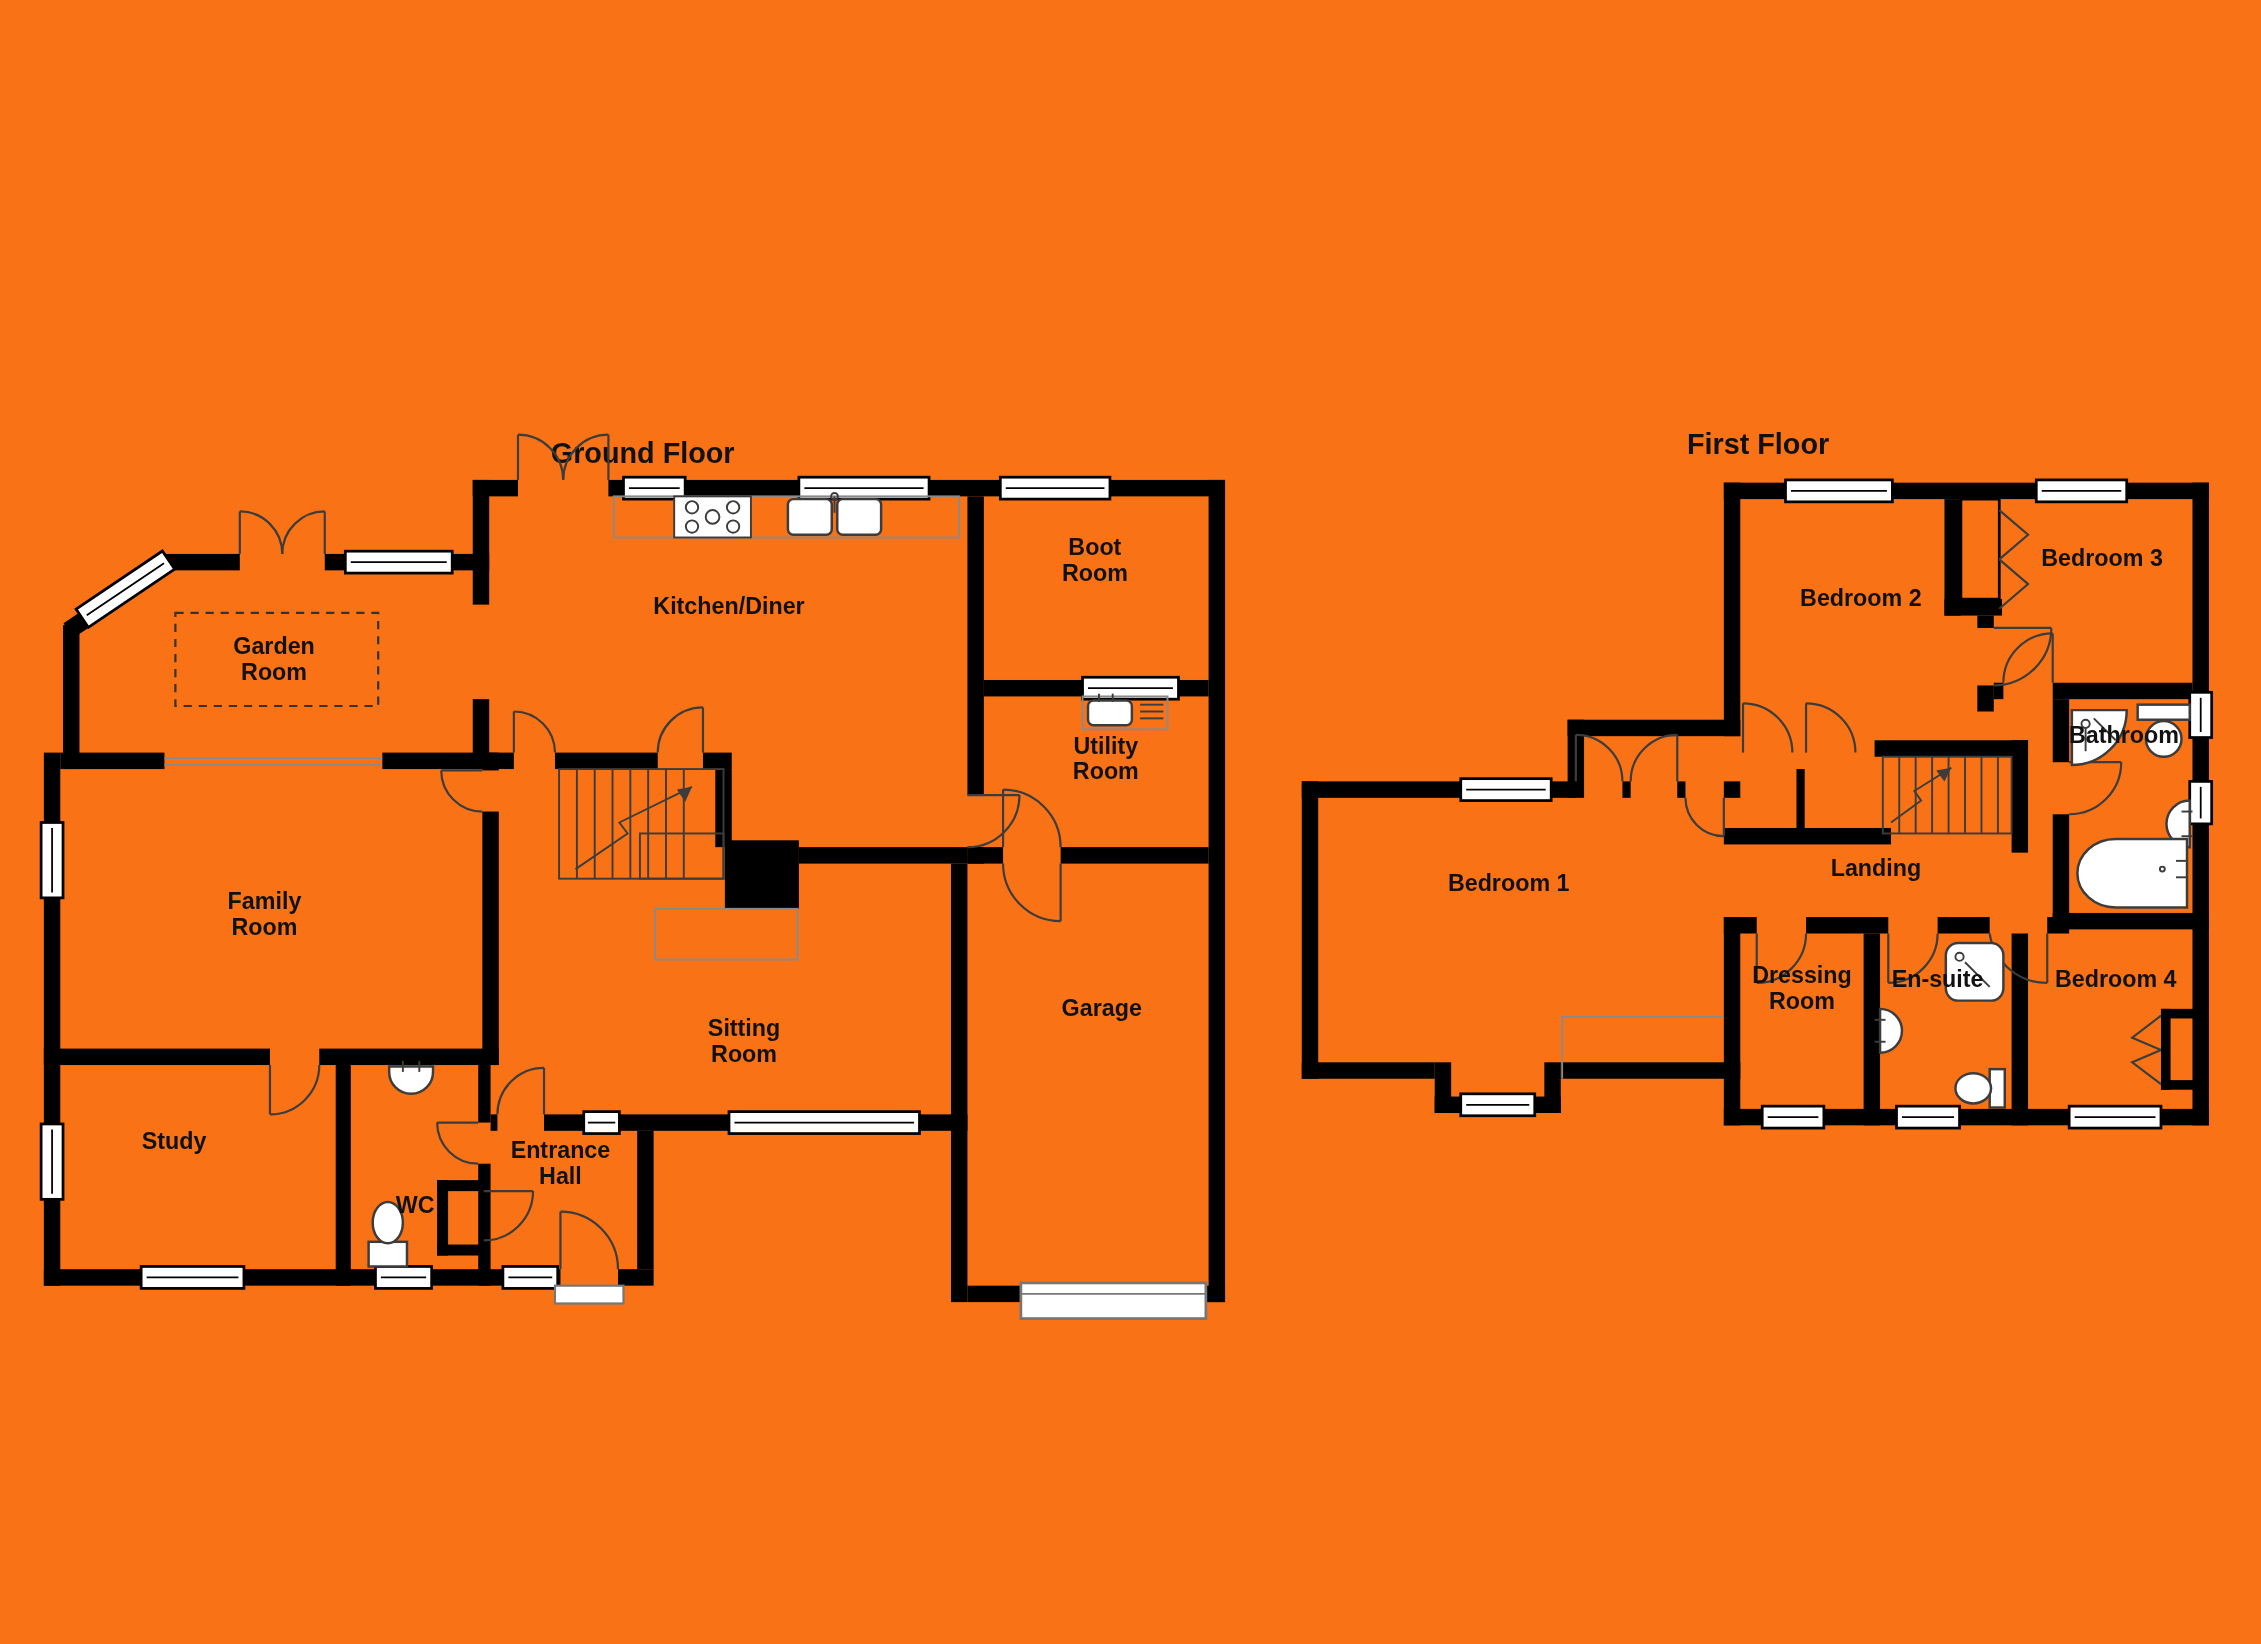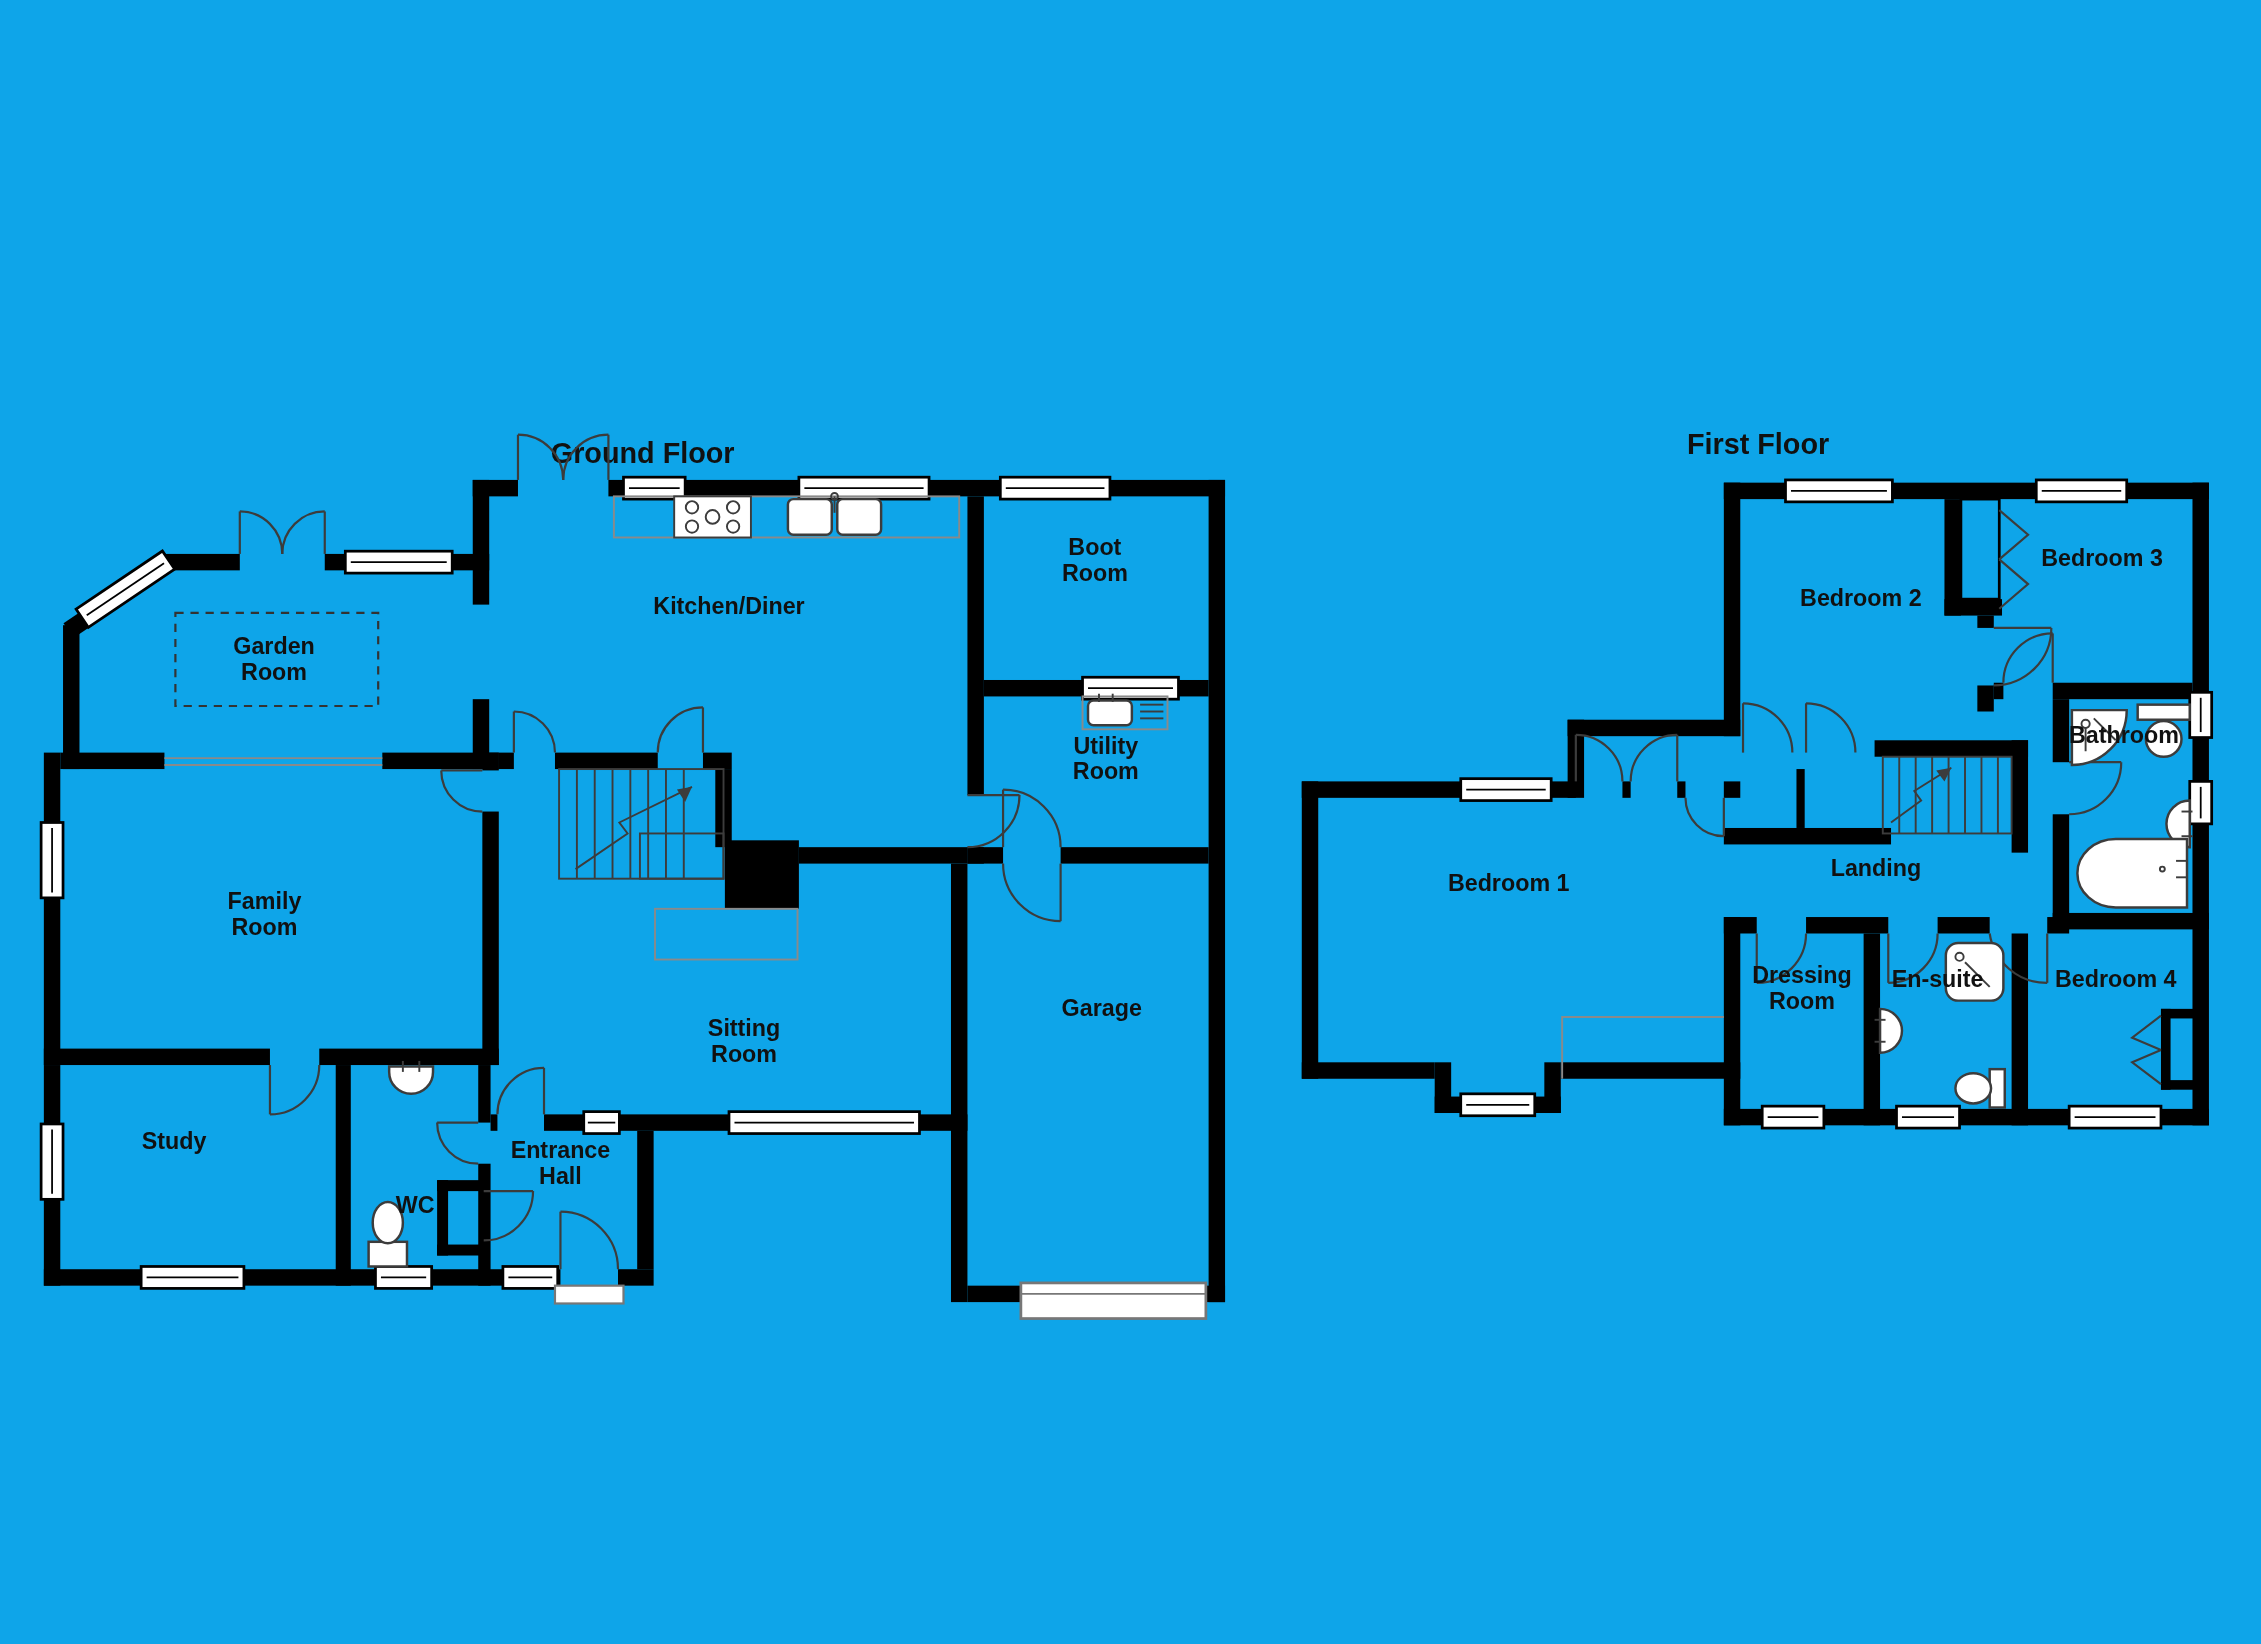--- a/index.html
+++ b/index.html
@@ -1,16 +1,16 @@
 <!DOCTYPE html>
 <html style="font-size:11px"><head>
 <meta charset="utf-8">
 <style>
   html,body{margin:0;padding:0;background:#ffffff;}
-  .canvas{width:2261px;height:1645px;background:#0ea5e9;position:relative;overflow:hidden;}
+  .canvas{width:2261px;height:1645px;background:#f97316;position:relative;overflow:hidden;}
   svg{display:block;}
   .wall{fill:#000000;stroke:none;}
   .thinwall{fill:none;stroke:#000000;stroke-width:2;}
   .win rect{fill:#ffffff;stroke:#000000;stroke-width:2;}
   .win line{stroke:#000000;stroke-width:1.3;}
   .door{fill:none;stroke:#3c3c3c;stroke-width:1.6;}
   .fixture{fill:#ffffff;stroke:#3c3c3c;stroke-width:1.8;}
   .fixline{fill:none;stroke:#3c3c3c;stroke-width:1.4;}
   .grayline{fill:none;stroke:#8a8a8a;stroke-width:1.4;}
   .dashbox{fill:none;stroke:#333333;stroke-width:1.6;stroke-dasharray:6 5;}

